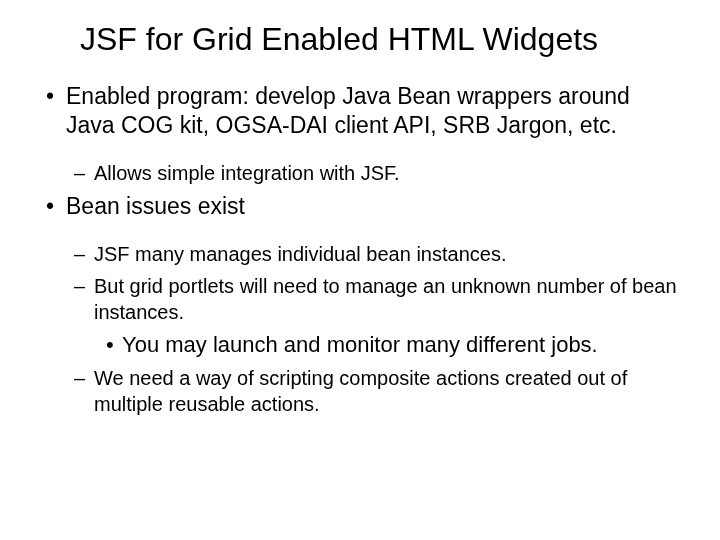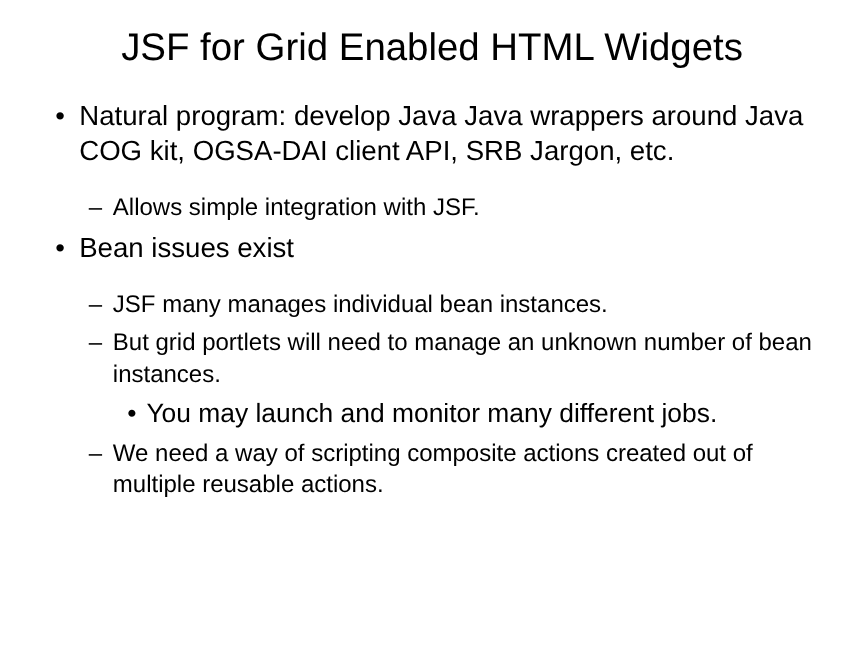--- a/index.html
+++ b/index.html
@@ -8,21 +8,21 @@
     height: 540px;
     background: #ffffff;
     font-family: Arial, Helvetica, sans-serif;
     color: #000000;
     padding: 20px 40px 20px 40px;
     overflow: hidden;
   }
   .title {
     font-size: 32px;
     font-weight: 400;
-    text-align: center;
+    text-align: left;
     margin-bottom: 24px;
     line-height: 1.2;
     padding: 0 40px;
   }
   ul.level1 {
     list-style: none;
     padding-left: 0;
   }
   ul.level1 > li {
     font-size: 23px;
@@ -74,21 +74,21 @@
     top: 0;
   }
 </style>
 </head>
 <body>
 
 <h1 class="title">JSF for Grid Enabled HTML Widgets</h1>
 
 <ul class="level1">
   <li>
-    <span>Natural program: develop Java Java wrappers around Java COG kit, OGSA-DAI client API, SRB Jargon, etc.</span>
+    <span>Enabled program: develop Java Bean wrappers around Java COG kit, OGSA-DAI client API, SRB Jargon, etc.</span>
     <ul class="level2">
       <li>
         <span>Allows simple integration with JSF.</span>
       </li>
     </ul>
   </li>
   <li>
     <span>Bean issues exist</span>
     <ul class="level2">
       <li>

